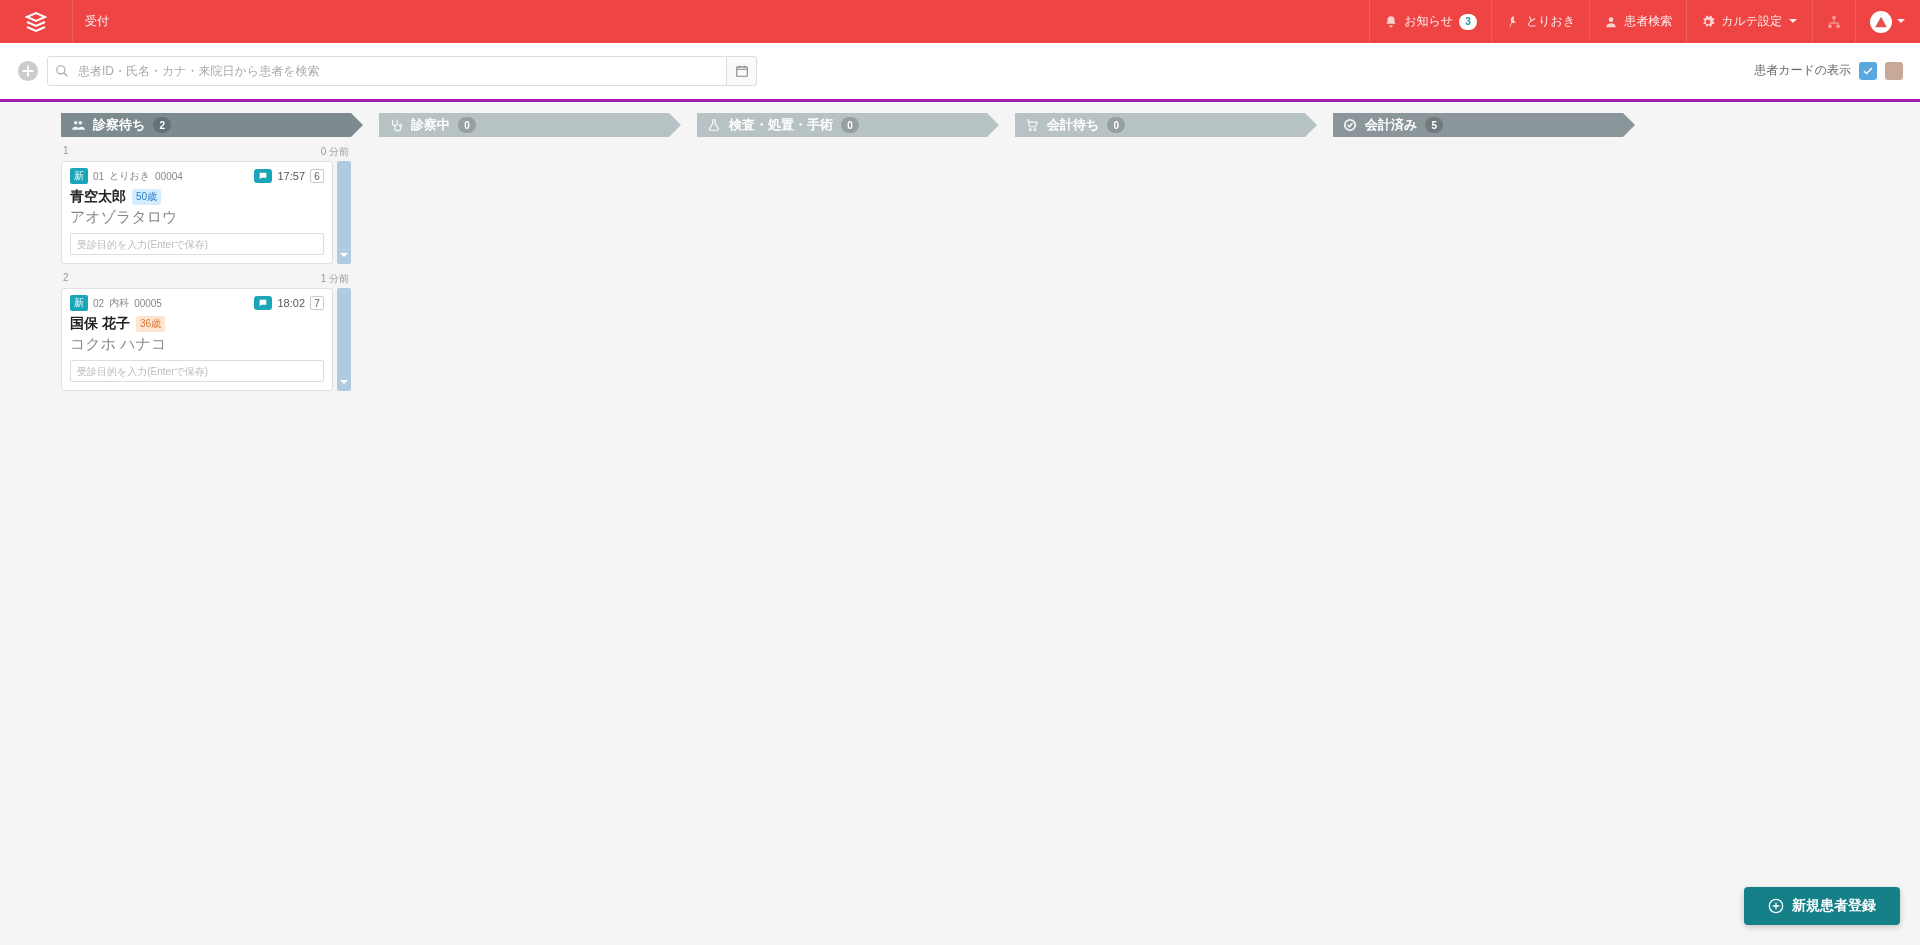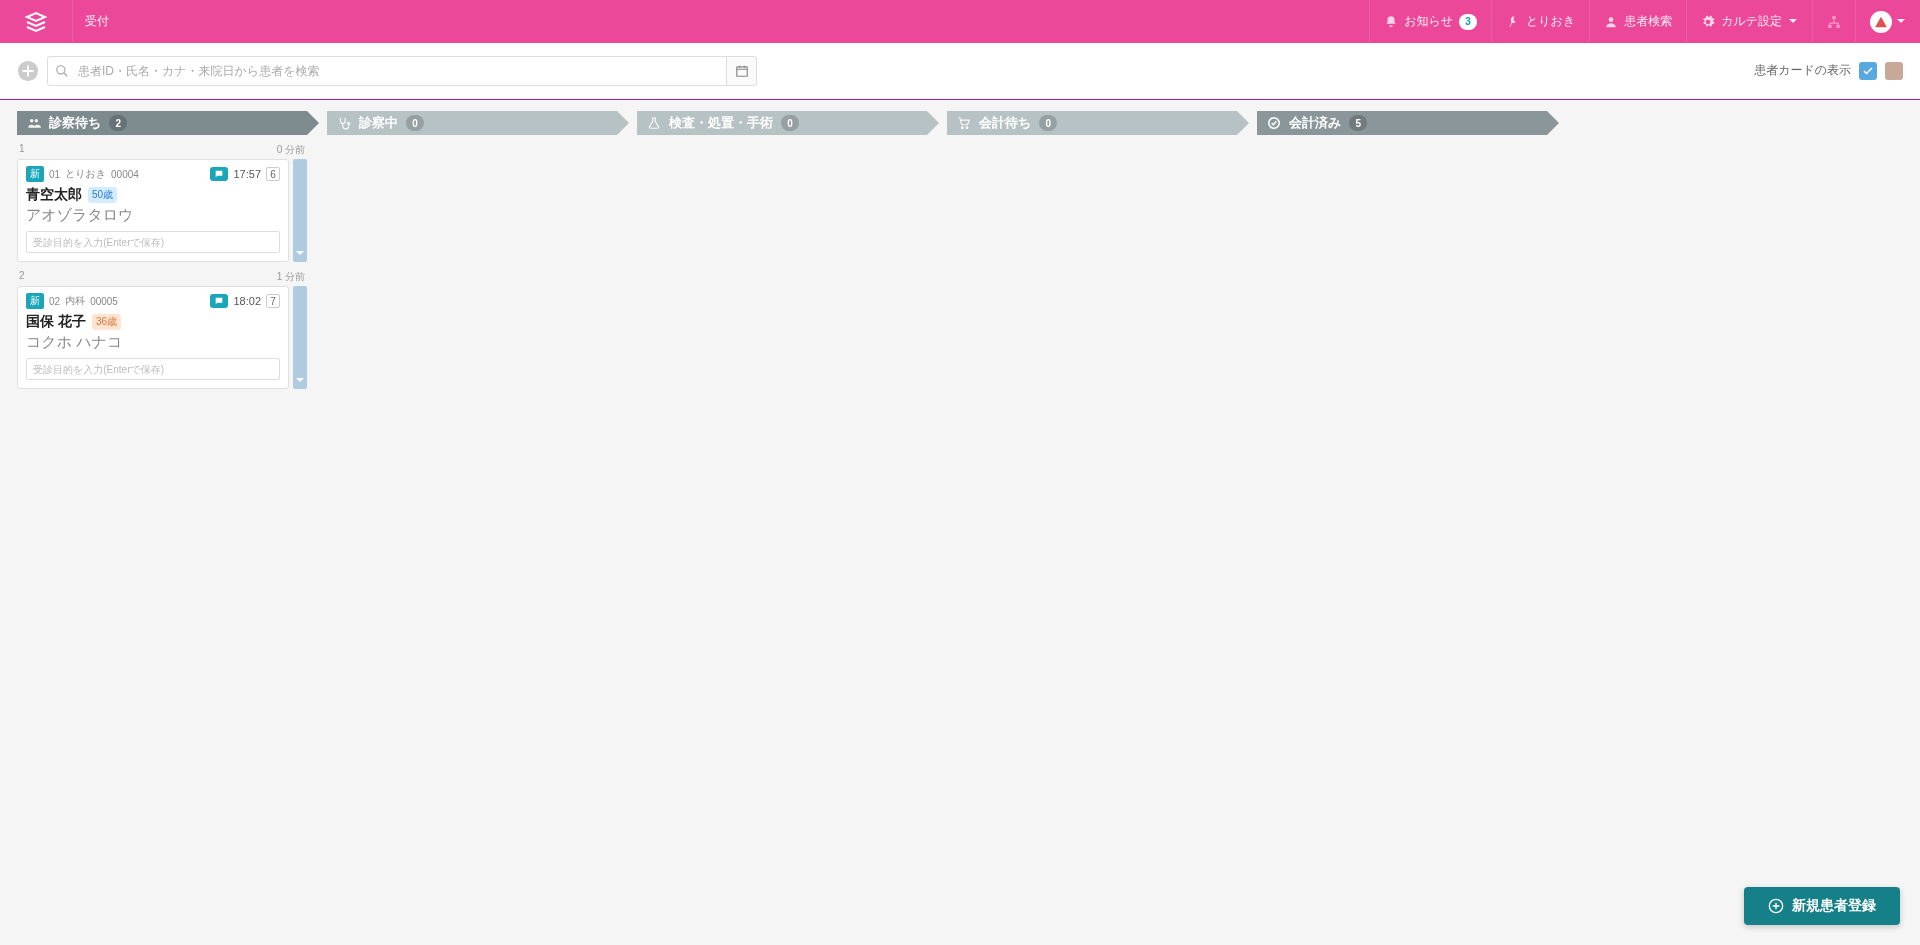--- a/index.html
+++ b/index.html
@@ -1,48 +1,48 @@
 <!DOCTYPE html>
 <html><head>
 <meta charset="utf-8">
 <style>
   * { box-sizing: border-box; margin: 0; padding: 0; }
   body { font-family: "Hiragino Kaku Gothic ProN", "Meiryo", sans-serif; background: #f5f5f5; font-size: 13px; color: #333; }
   
   
-  .header { background: #ec4899; height: 43px; display: flex; align-items: center; color: #fff; }
+  .header { background: #ef4444; height: 43px; display: flex; align-items: center; color: #fff; }
   .logo-box { width: 73px; height: 43px; display: flex; align-items: center; justify-content: center; border-right: 1px solid rgba(255,255,255,0.12); }
   .logo-box svg { width: 24px; height: 24px; }
   .title { padding: 0 12px; font-size: 12px; color: rgba(255,255,255,0.9); }
   .header-spacer { flex: 1; }
   .nav-item { height: 43px; padding: 0 14px; display: flex; align-items: center; gap: 6px; border-left: 1px solid rgba(255,255,255,0.12); cursor: pointer; font-size: 12px; color: rgba(255,255,255,0.9); }
   .nav-item .icon { width: 14px; height: 14px; opacity: 0.85; flex: none; }
   .pill { background: #fff; color: #189ba3; border-radius: 9px; min-width: 18px; height: 16px; font-size: 10px; font-weight: bold; display: inline-flex; align-items: center; justify-content: center; padding: 0 5px; }
   .caret-down svg { width: 10px; height: 10px; }
   .avatar-circle { width: 22px; height: 22px; border-radius: 50%; background: #fff; display: flex; align-items: center; justify-content: center; }
   .avatar-circle svg { width: 14px; height: 14px; }
   
   
-  .toolbar { background: #fff; padding: 13px 17px; display: flex; align-items: center; gap: 8px; border-bottom: 1px solid #a21caf; }
+  .toolbar { background: #fff; padding: 13px 17px; display: flex; align-items: center; gap: 8px; border-bottom: 3px solid #a21caf; }
   .plus-circle { width: 22px; height: 22px; color: #ccc; flex: none; }
   .search-wrap { display: flex; align-items: stretch; }
   .search-box { position: relative; width: 680px; }
   .search-box input { width: 100%; height: 30px; padding: 0 8px 0 30px; border: 1px solid #ddd; border-radius: 3px 0 0 3px; font-size: 12px; outline: none; }
   .search-box input::placeholder { color: #aaa; }
   .search-icon { position: absolute; left: 8px; top: 50%; transform: translateY(-50%); width: 14px; height: 14px; color: #aaa; }
   .date-btn { width: 30px; height: 30px; border: 1px solid #ddd; border-left: none; border-radius: 0 3px 3px 0; background: #fafafa; display: flex; align-items: center; justify-content: center; color: #888; cursor: pointer; }
   .date-btn svg { width: 14px; height: 14px; }
   .toolbar-spacer { flex: 1; }
   .card-toggle { display: flex; align-items: flex-start; gap: 8px; font-size: 12px; color: #666; }
   .check-toggle { width: 18px; height: 18px; border-radius: 3px; background: #5aa8e0; display: flex; align-items: center; justify-content: center; color: #fff; cursor: pointer; }
   .check-toggle svg { width: 12px; height: 12px; }
   .color-box { width: 18px; height: 18px; border-radius: 3px; background: #c8a896; cursor: pointer; }
   
   
-  .board { padding: 11px 17px; display: flex; gap: 20px; align-items: flex-start; }
+  .board { padding: 11px 17px; display: flex; gap: 28px; align-items: flex-start; margin-left: 44px; }
   .column { width: 290px; flex: none; }
   .col-header { position: relative; height: 24px; display: flex; align-items: center; padding: 0 10px; gap: 8px; color: #fff; font-size: 13px; font-weight: bold; }
   .col-header.dark { background: #7d8b8f; }
   .col-header.light { background: #b7c2c5; }
   .col-header.mid { background: #8a969a; }
   .col-header .arrow { position: absolute; right: -12px; top: 0; width: 0; height: 0; border-top: 12px solid transparent; border-bottom: 12px solid transparent; }
   .col-header.dark .arrow { border-left: 12px solid #7d8b8f; }
   .col-header.light .arrow { border-left: 12px solid #b7c2c5; }
   .col-header.mid .arrow { border-left: 12px solid #8a969a; }
   .col-header .icon { width: 14px; height: 14px; opacity: 0.9; flex: none; }

